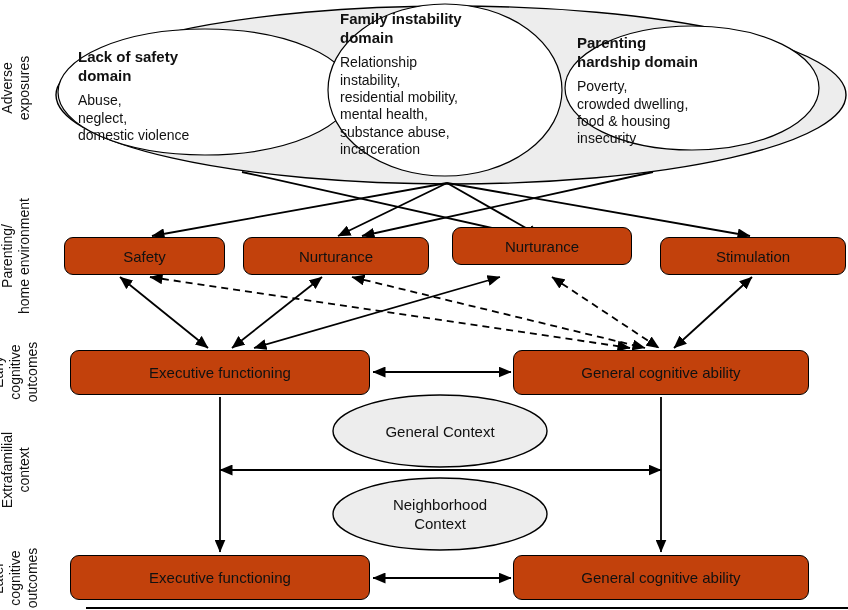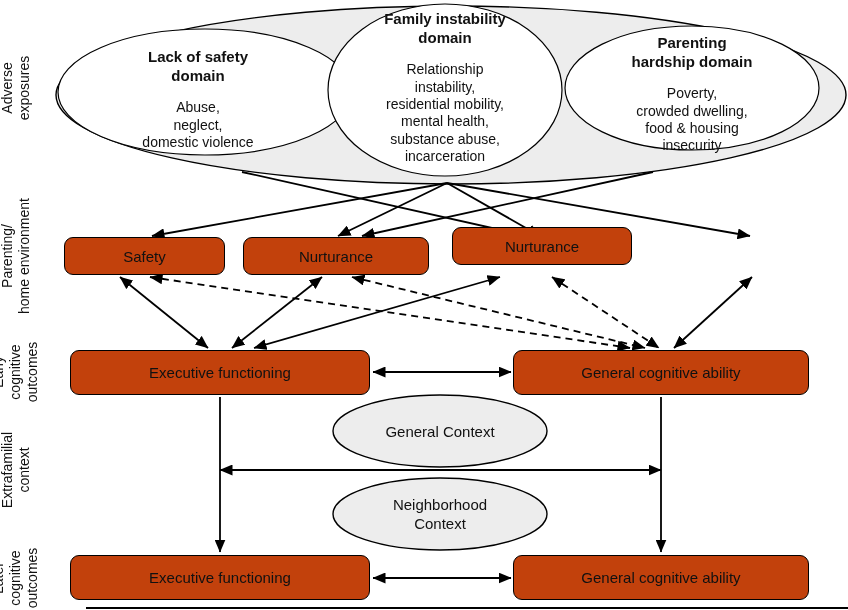--- a/index.html
+++ b/index.html
@@ -12,23 +12,23 @@
     position:absolute;background:#c2410c;border:1.6px solid #000;
     border-radius:9px;display:flex;align-items:center;justify-content:center;
     font-size:15px;text-align:center;box-sizing:border-box;
   }
   .ml{white-space:pre-line;}
   .rot-label{
     position:absolute;left:16px;width:170px;text-align:center;
     transform:translate(-50%,-50%) rotate(-90deg);
     font-size:14px;line-height:1.22;
   }
-  .domain-text{position:absolute;text-align:center;line-height:1.24;}
+  .domain-text{position:absolute;line-height:1.24;}
   .domain-title{font-weight:bold;font-size:15px;}
-  .domain-body{font-size:14px;margin-top:14px;}
+  .domain-body{font-size:14px;margin-top:7px;}
   .ctx-label{position:absolute;text-align:center;font-size:15px;line-height:1.25;}
   svg line, svg ellipse, svg path{vector-effect:non-scaling-stroke;}
 </style>
 </head>
 <body>
 
 <div class="stage">
 
   <svg class="layer" width="848" height="610" viewBox="0 0 848 610" xmlns="http://www.w3.org/2000/svg">
     <defs>
@@ -111,20 +111,21 @@
 hardship domain</div>
     <div class="domain-body ml">Poverty,
 crowded dwelling,
 food &amp; housing
 insecurity</div>
   </div>
 
   <div class="box" style="left:64px;top:237px;width:161px;height:38px">Safety</div>
   <div class="box" style="left:243px;top:237px;width:186px;height:38px">Nurturance</div>
   <div class="box" style="left:452px;top:227px;width:180px;height:38px">Nurturance</div>
+  <div class="box" style="left:660px;top:237px;width:186px;height:38px">Stimulation</div>
 
   <div class="box" style="left:70px;top:350px;width:300px;height:45px">Executive functioning</div>
   <div class="box" style="left:513px;top:350px;width:296px;height:45px">General cognitive ability</div>
 
   <div class="ctx-label ml" style="left:332px;top:423px;width:216px">General Context</div>
   <div class="ctx-label ml" style="left:332px;top:496px;width:216px">Neighborhood
 Context</div>
 
   <div class="box" style="left:70px;top:555px;width:300px;height:45px">Executive functioning</div>
   <div class="box" style="left:513px;top:555px;width:296px;height:45px">General cognitive ability</div>

